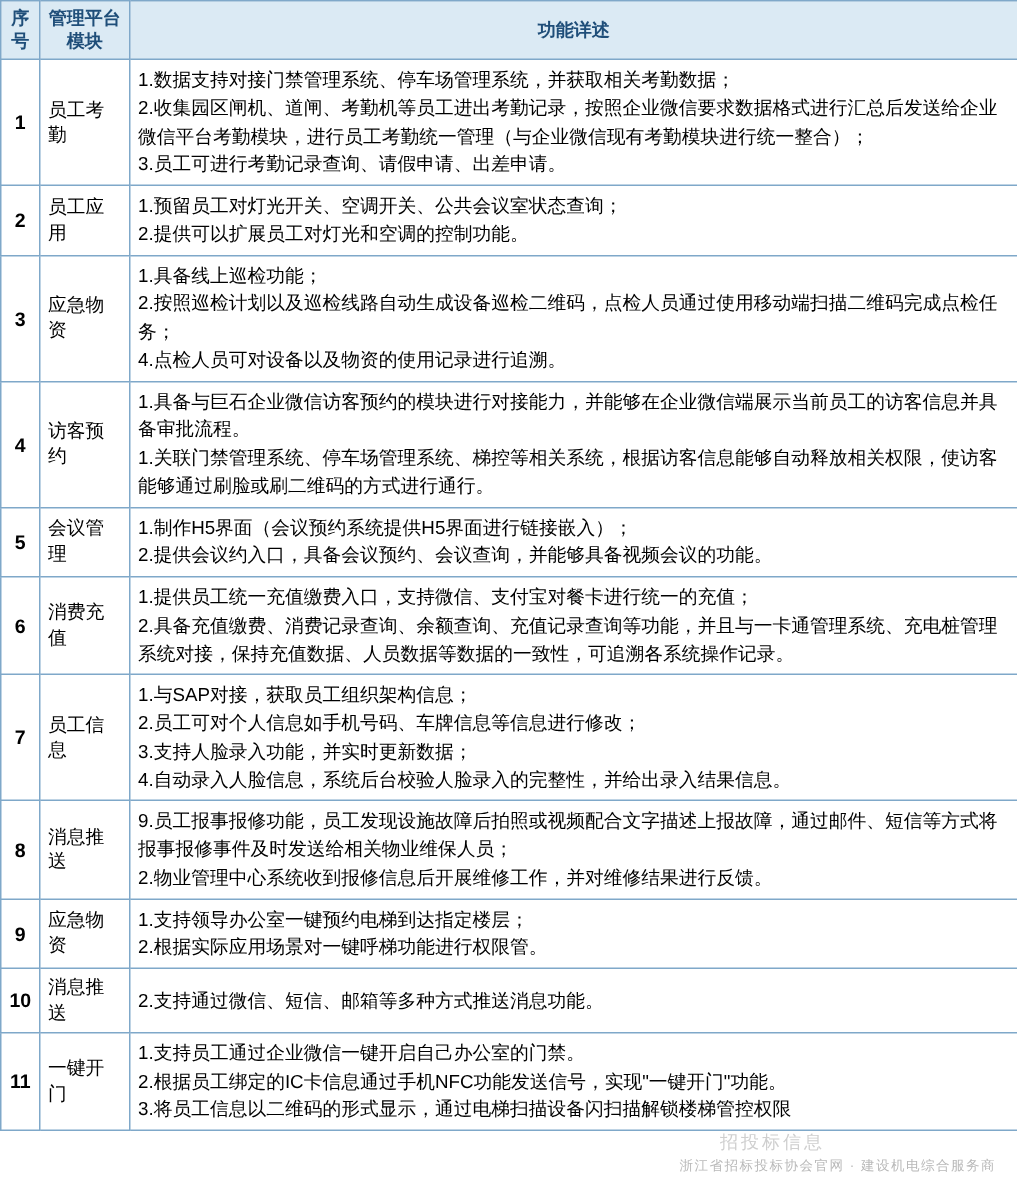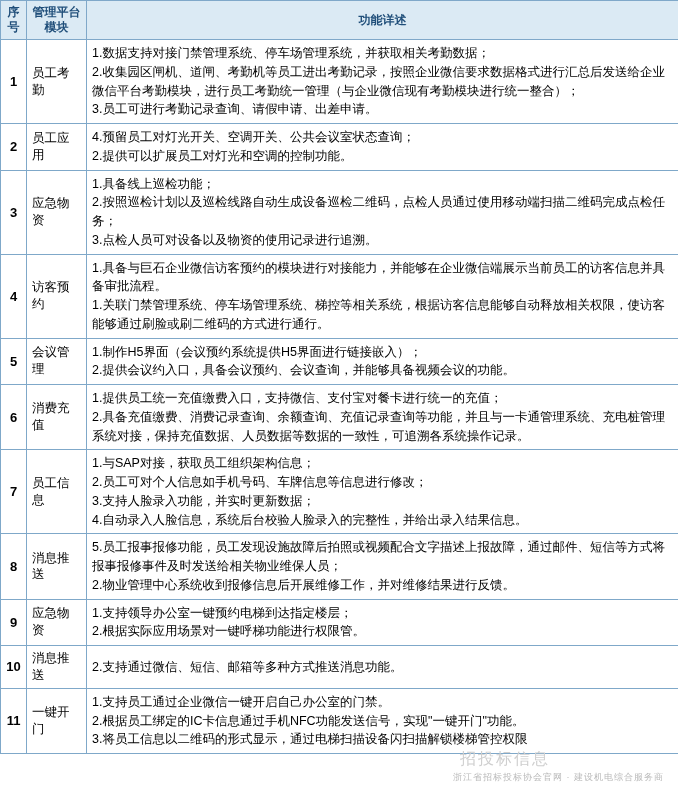--- a/index.html
+++ b/index.html
@@ -75,21 +75,21 @@
     bottom: 4px;
     font-size: 9px;
     color: #b9b9b9;
     letter-spacing: 1px;
     pointer-events: none;
   }
   .watermark2 {
     position: absolute;
     right: 120px;
     bottom: 18px;
-    font-size: 16px;
+    font-size: 12px;
     color: #cfcfcf;
     letter-spacing: 2px;
     pointer-events: none;
   }
 </style>
 </head>
 <body>
 
 <div class="sheet">
   <table class="grid">
@@ -109,32 +109,32 @@
           <span class="line">1.数据支持对接门禁管理系统、停车场管理系统，并获取相关考勤数据；</span>
           <span class="line">2.收集园区闸机、道闸、考勤机等员工进出考勤记录，按照企业微信要求数据格式进行汇总后发送给企业微信平台考勤模块，进行员工考勤统一管理（与企业微信现有考勤模块进行统一整合）；</span>
           <span class="line">3.员工可进行考勤记录查询、请假申请、出差申请。</span>
         </td>
       </tr>
 
       <tr>
         <td class="idx">2</td>
         <td class="mod">员工应用</td>
         <td class="desc">
-          <span class="line">4.预留员工对灯光开关、空调开关、公共会议室状态查询；</span>
+          <span class="line">1.预留员工对灯光开关、空调开关、公共会议室状态查询；</span>
           <span class="line">2.提供可以扩展员工对灯光和空调的控制功能。</span>
         </td>
       </tr>
 
       <tr>
         <td class="idx">3</td>
         <td class="mod">应急物资</td>
         <td class="desc">
           <span class="line">1.具备线上巡检功能；</span>
           <span class="line">2.按照巡检计划以及巡检线路自动生成设备巡检二维码，点检人员通过使用移动端扫描二维码完成点检任务；</span>
-          <span class="line">3.点检人员可对设备以及物资的使用记录进行追溯。</span>
+          <span class="line">4.点检人员可对设备以及物资的使用记录进行追溯。</span>
         </td>
       </tr>
 
       <tr>
         <td class="idx">4</td>
         <td class="mod">访客预约</td>
         <td class="desc">
           <span class="line">1.具备与巨石企业微信访客预约的模块进行对接能力，并能够在企业微信端展示当前员工的访客信息并具备审批流程。</span>
           <span class="line">1.关联门禁管理系统、停车场管理系统、梯控等相关系统，根据访客信息能够自动释放相关权限，使访客能够通过刷脸或刷二维码的方式进行通行。</span>
         </td>
@@ -166,21 +166,21 @@
           <span class="line">2.员工可对个人信息如手机号码、车牌信息等信息进行修改；</span>
           <span class="line">3.支持人脸录入功能，并实时更新数据；</span>
           <span class="line">4.自动录入人脸信息，系统后台校验人脸录入的完整性，并给出录入结果信息。</span>
         </td>
       </tr>
 
       <tr>
         <td class="idx">8</td>
         <td class="mod">消息推送</td>
         <td class="desc">
-          <span class="line">5.员工报事报修功能，员工发现设施故障后拍照或视频配合文字描述上报故障，通过邮件、短信等方式将报事报修事件及时发送给相关物业维保人员；</span>
+          <span class="line">9.员工报事报修功能，员工发现设施故障后拍照或视频配合文字描述上报故障，通过邮件、短信等方式将报事报修事件及时发送给相关物业维保人员；</span>
           <span class="line">2.物业管理中心系统收到报修信息后开展维修工作，并对维修结果进行反馈。</span>
         </td>
       </tr>
 
       <tr>
         <td class="idx">9</td>
         <td class="mod">应急物资</td>
         <td class="desc">
           <span class="line">1.支持领导办公室一键预约电梯到达指定楼层；</span>
           <span class="line">2.根据实际应用场景对一键呼梯功能进行权限管。</span>

